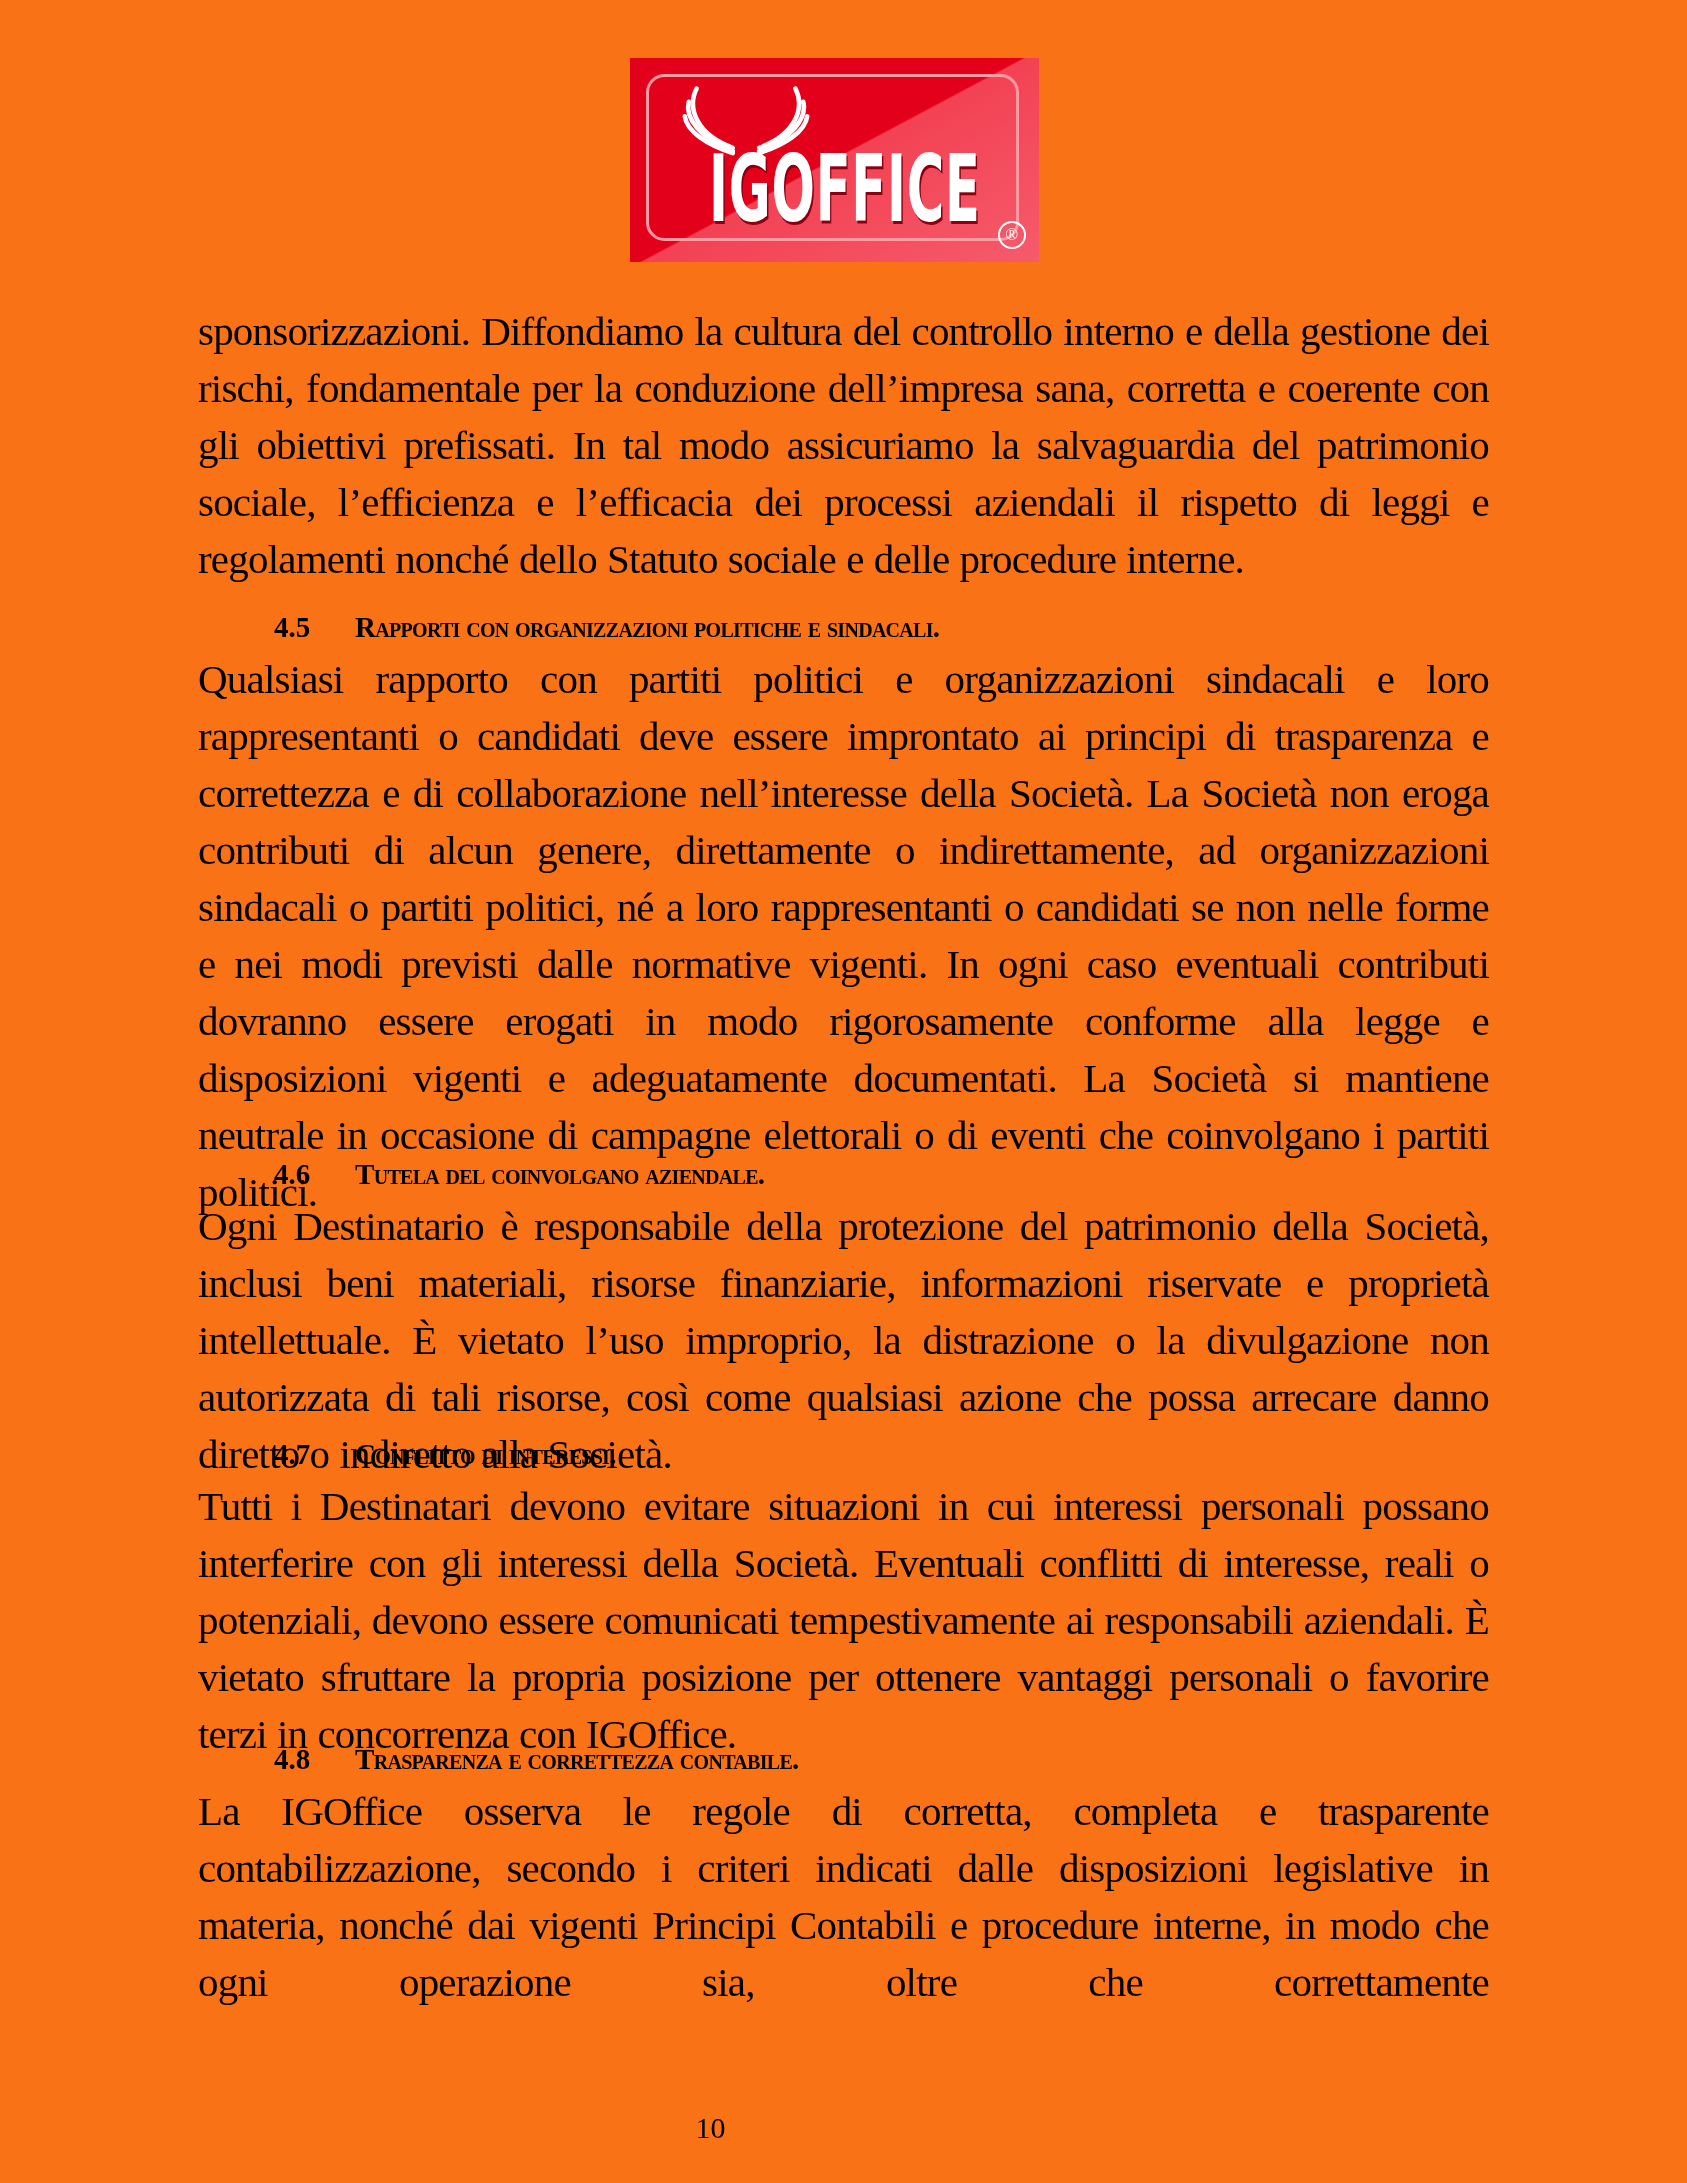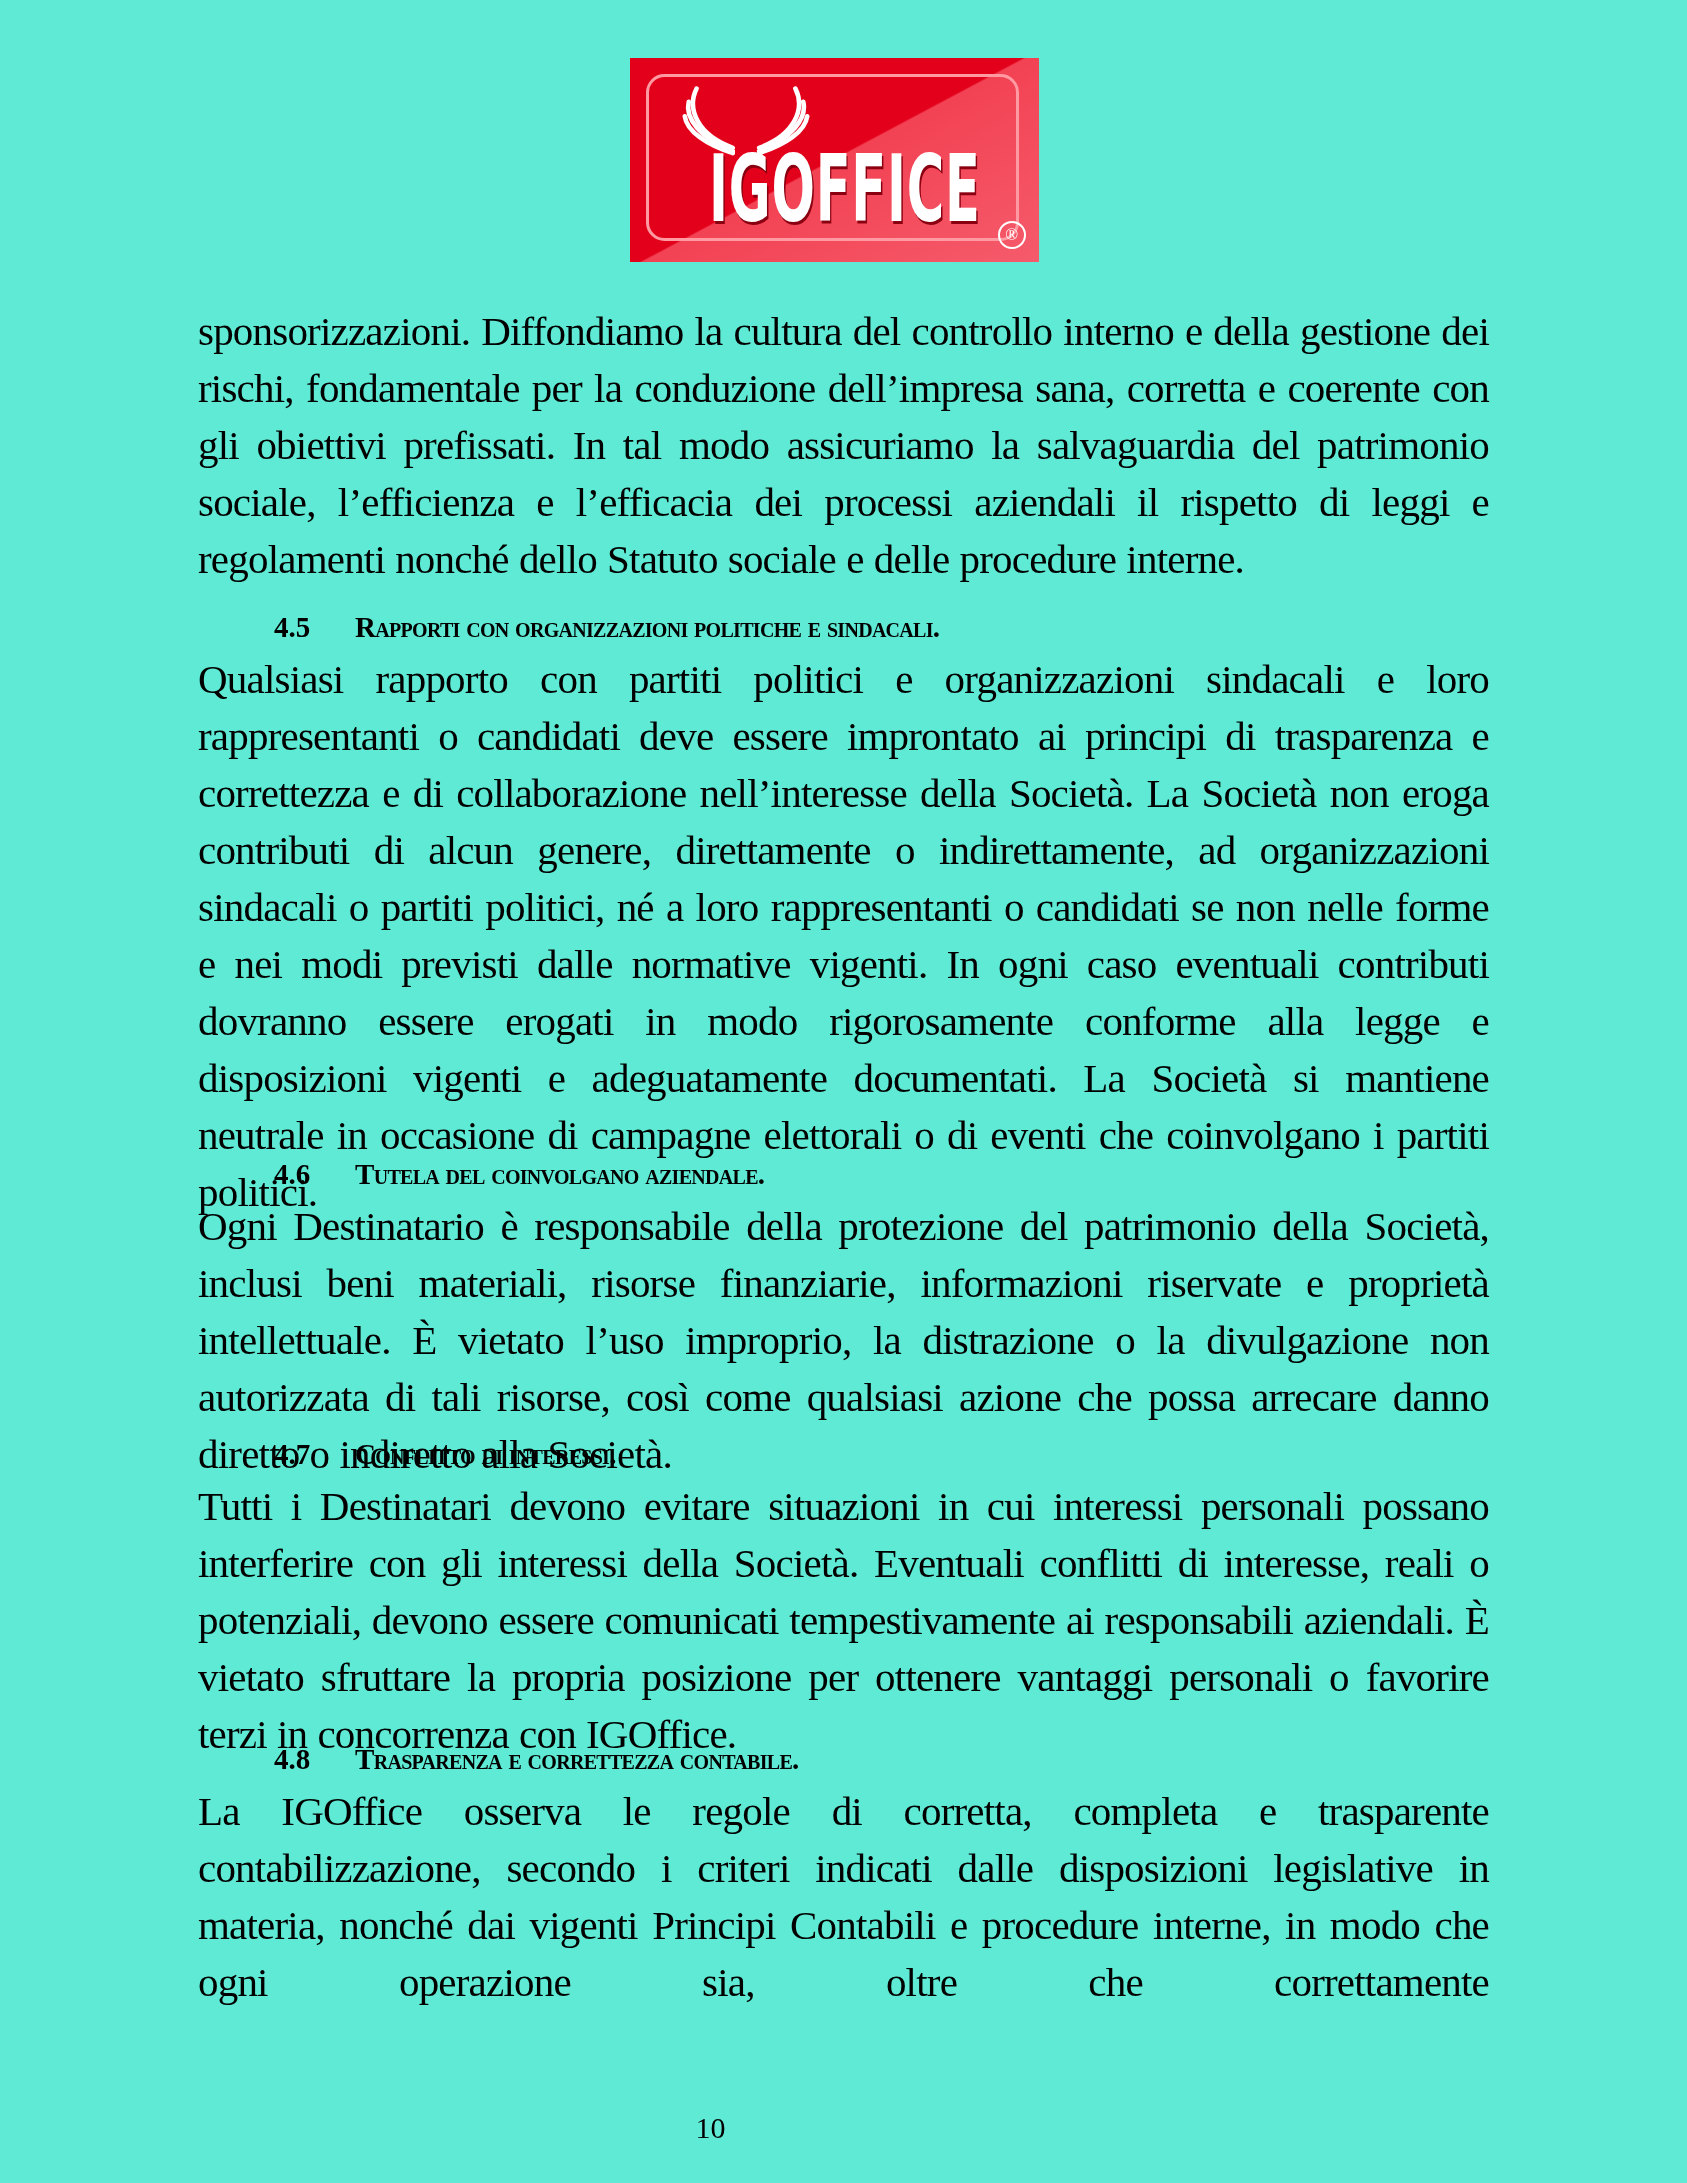--- a/index.html
+++ b/index.html
@@ -1,17 +1,17 @@
 <!DOCTYPE html>
 <html style="font-size:10.6px"><head>
 <meta charset="utf-8">
 <style>
   html, body { margin: 0; padding: 0; background: #ffffff; }
   body { width: 1687px; height: 2183px; position: relative; overflow: hidden; }
-  .page { position: absolute; left: 0; top: 0; width: 1687px; height: 2183px; background: #5eead4; }
+  .page { position: absolute; left: 0; top: 0; width: 1687px; height: 2183px; background: #f97316; }
 
   
   .logo {
     position: absolute; left: 630px; top: 58px; width: 409px; height: 204px;
     background: #e3001b; overflow: hidden;
   }
   .logo-band {
     position: absolute; inset: 0;
     background: linear-gradient(152deg, rgba(0,0,0,0) 0%, rgba(0,0,0,0) 49.5%, rgba(255,120,130,0.55) 50%, rgba(255,140,150,0.65) 100%);
   }

